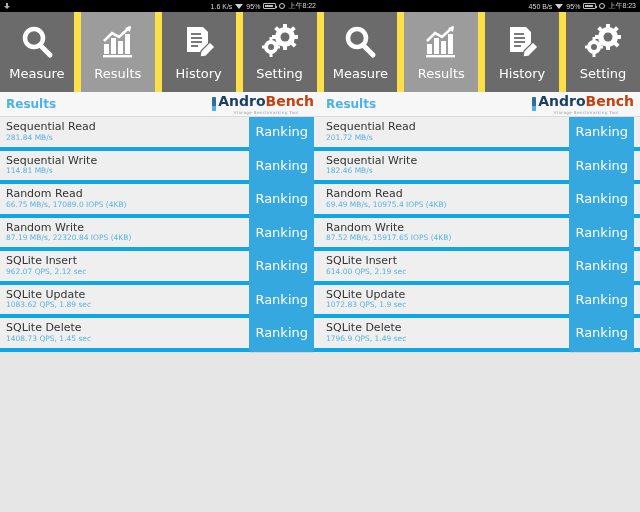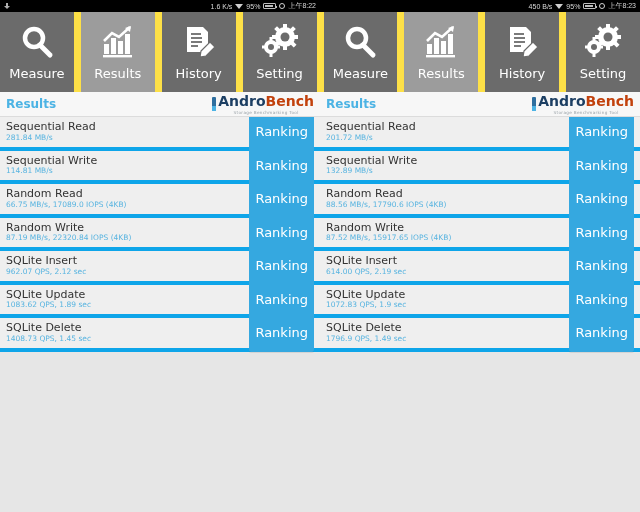--- a/index.html
+++ b/index.html
@@ -378,28 +378,28 @@
         <div class="row">
           <span class="row-texts">
             <span class="row-title">Sequential Read</span>
             <span class="row-value">201.72 MB/s</span>
           </span>
           <button class="ranking-btn">Ranking</button>
         </div>
         <div class="row">
           <span class="row-texts">
             <span class="row-title">Sequential Write</span>
-            <span class="row-value">132.89 MB/s</span>
+            <span class="row-value">182.46 MB/s</span>
           </span>
           <button class="ranking-btn">Ranking</button>
         </div>
         <div class="row">
           <span class="row-texts">
             <span class="row-title">Random Read</span>
-            <span class="row-value">88.56 MB/s, 17790.6 IOPS (4KB)</span>
+            <span class="row-value">69.49 MB/s, 10975.4 IOPS (4KB)</span>
           </span>
           <button class="ranking-btn">Ranking</button>
         </div>
         <div class="row">
           <span class="row-texts">
             <span class="row-title">Random Write</span>
             <span class="row-value">87.52 MB/s, 15917.65 IOPS (4KB)</span>
           </span>
           <button class="ranking-btn">Ranking</button>
         </div>

